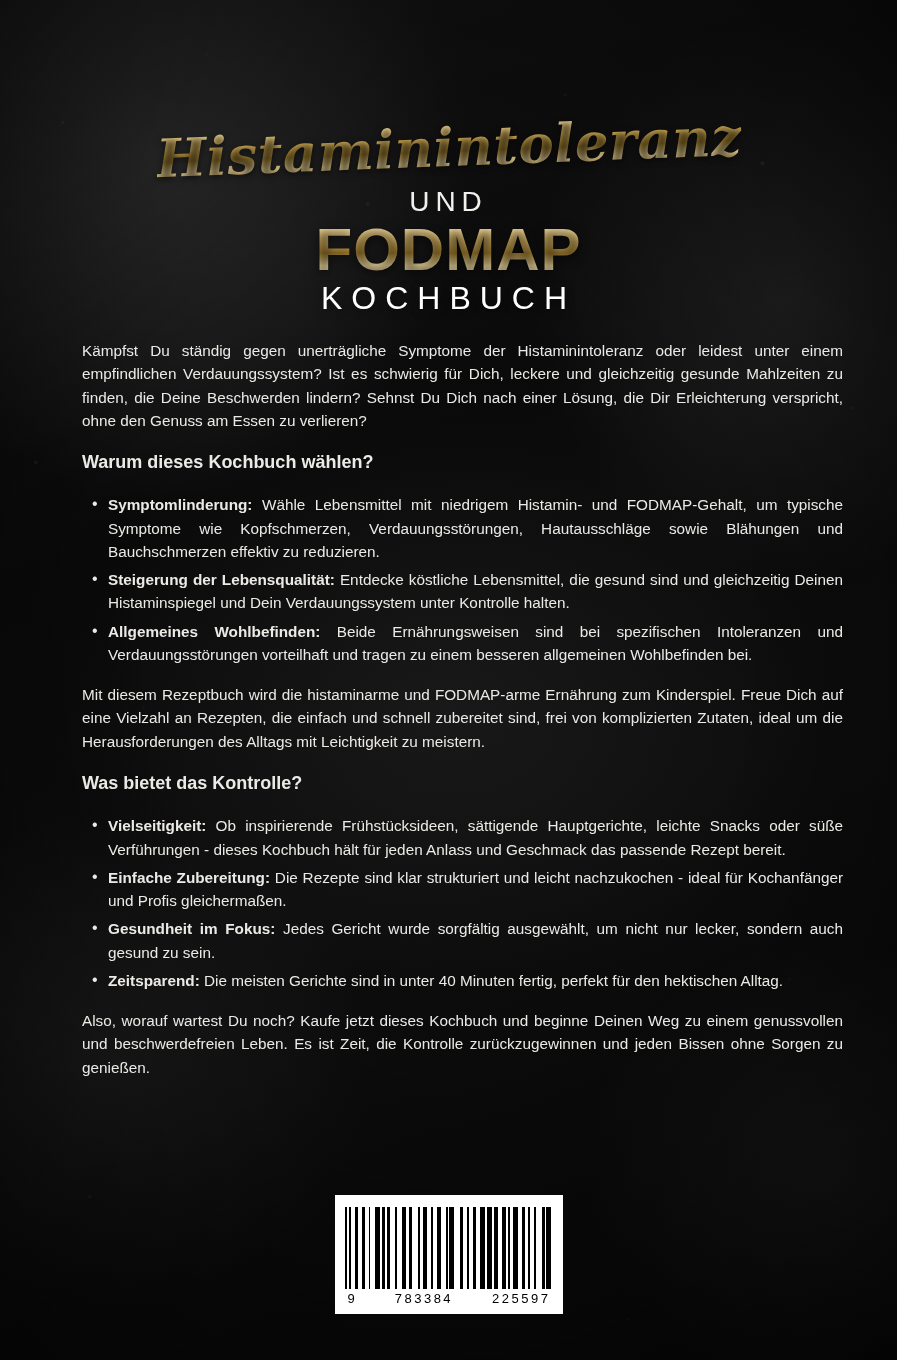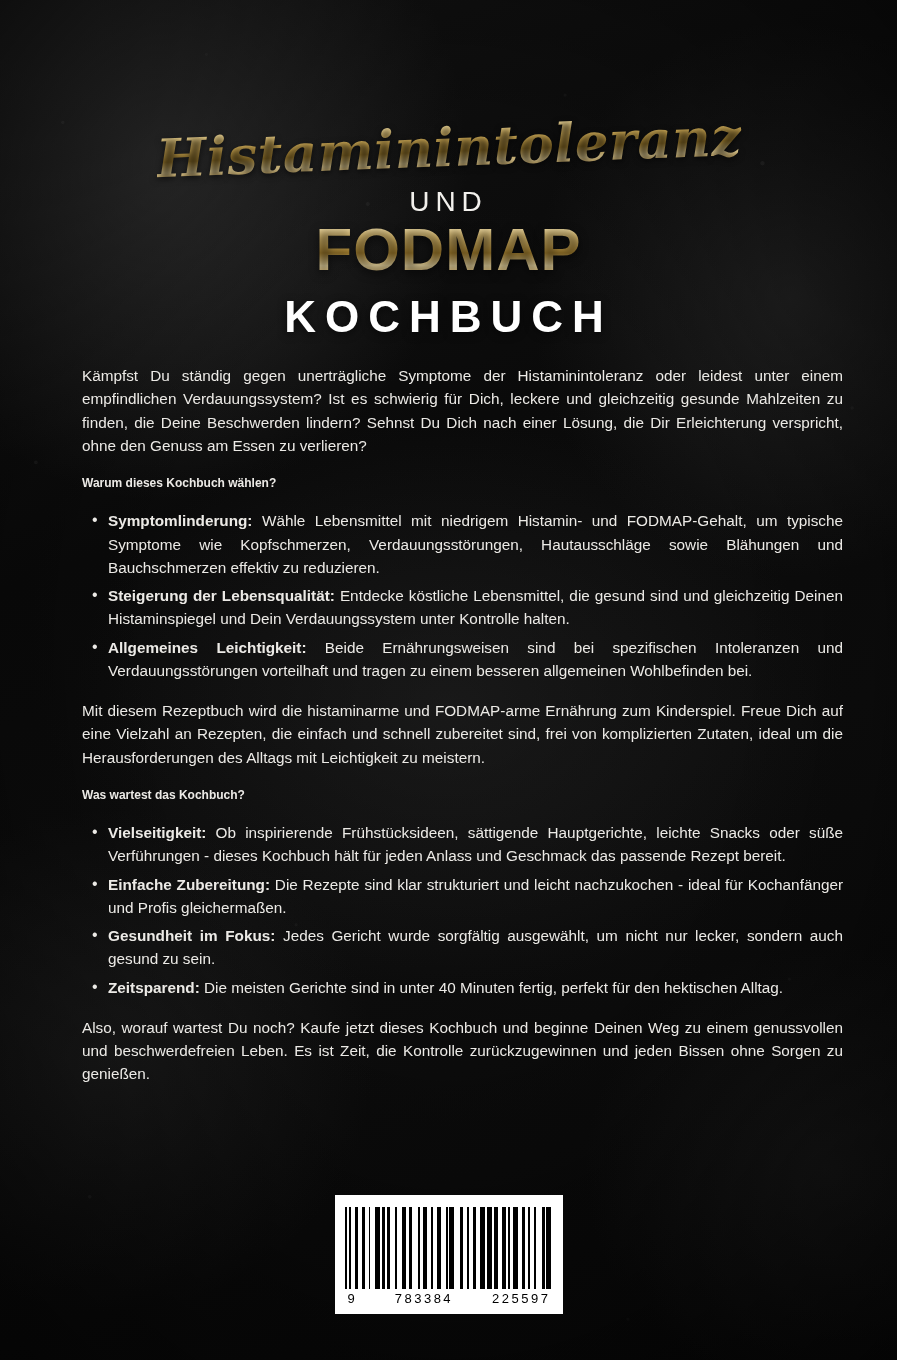--- a/index.html
+++ b/index.html
@@ -93,44 +93,44 @@
     font-size: 60px;
     letter-spacing: 1px;
     line-height: 1;
     background: linear-gradient(180deg, #fdf4d2 0%, #e3c478 26%, #a8822f 55%, #f0dca4 76%, #bb9342 100%);
     -webkit-background-clip: text;
     background-clip: text;
     color: transparent;
     text-shadow: 0 3px 10px rgba(0,0,0,0.55);
   }
   .title-sub {
-    margin-top: 12px;
-    font-size: 44px;
+    margin-top: 0;
+    font-size: 32px;
     letter-spacing: 9px;
-    font-weight: 700;
+    font-weight: 400;
     color: #ffffff;
     text-shadow: 0 2px 8px rgba(0,0,0,0.6);
   }
 
   
   .content {
     position: relative;
     padding: 22px 54px 0 82px;
     color: #eceae6;
     font-size: 15.3px;
     line-height: 1.52;
     text-align: justify;
   }
   .content p {
     margin: 0 0 17px 0;
   }
   .heading {
     font-weight: 700;
     margin: 0 0 12px 0;
-    font-size: 12px;
+    font-size: 18px;
     text-align: left;
   }
   ul.bullets {
     margin: 0 0 17px 0;
     padding-left: 26px;
     list-style: none;
   }
   ul.bullets li {
     position: relative;
     margin-bottom: 5px;
@@ -195,26 +195,26 @@
     <div class="title-sub">KOCHBUCH</div>
   </div>
 
   <div class="content">
     <p>Kämpfst Du ständig gegen unerträgliche Symptome der Histaminintoleranz oder leidest unter einem empfindlichen Verdauungssystem? Ist es schwierig für Dich, leckere und gleichzeitig gesunde Mahlzeiten zu finden, die Deine Beschwerden lindern? Sehnst Du Dich nach einer Lösung, die Dir Erleichterung verspricht, ohne den Genuss am Essen zu verlieren?</p>
 
     <p class="heading">Warum dieses Kochbuch wählen?</p>
     <ul class="bullets">
       <li><span class="lead">Symptomlinderung:</span><span> Wähle Lebensmittel mit niedrigem Histamin- und FODMAP-Gehalt, um typische Symptome wie Kopfschmerzen, Verdauungsstörungen, Hautausschläge sowie Blähungen und Bauchschmerzen effektiv zu reduzieren.</span></li>
       <li><span class="lead">Steigerung der Lebensqualität:</span><span> Entdecke köstliche Lebensmittel, die gesund sind und gleichzeitig Deinen Histaminspiegel und Dein Verdauungssystem unter Kontrolle halten.</span></li>
-      <li><span class="lead">Allgemeines Leichtigkeit:</span><span> Beide Ernährungsweisen sind bei spezifischen Intoleranzen und Verdauungsstörungen vorteilhaft und tragen zu einem besseren allgemeinen Wohlbefinden bei.</span></li>
+      <li><span class="lead">Allgemeines Wohlbefinden:</span><span> Beide Ernährungsweisen sind bei spezifischen Intoleranzen und Verdauungsstörungen vorteilhaft und tragen zu einem besseren allgemeinen Wohlbefinden bei.</span></li>
     </ul>
 
     <p>Mit diesem Rezeptbuch wird die histaminarme und FODMAP-arme Ernährung zum Kinderspiel. Freue Dich auf eine Vielzahl an Rezepten, die einfach und schnell zubereitet sind, frei von komplizierten Zutaten, ideal um die Herausforderungen des Alltags mit Leichtigkeit zu meistern.</p>
 
-    <p class="heading">Was wartest das Kochbuch?</p>
+    <p class="heading">Was bietet das Kontrolle?</p>
     <ul class="bullets">
       <li><span class="lead">Vielseitigkeit:</span><span> Ob inspirierende Frühstücksideen, sättigende Hauptgerichte, leichte Snacks oder süße Verführungen - dieses Kochbuch hält für jeden Anlass und Geschmack das passende Rezept bereit.</span></li>
       <li><span class="lead">Einfache Zubereitung:</span><span> Die Rezepte sind klar strukturiert und leicht nachzukochen - ideal für Kochanfänger und Profis gleichermaßen.</span></li>
       <li><span class="lead">Gesundheit im Fokus:</span><span> Jedes Gericht wurde sorgfältig ausgewählt, um nicht nur lecker, sondern auch gesund zu sein.</span></li>
       <li><span class="lead">Zeitsparend:</span><span> Die meisten Gerichte sind in unter 40 Minuten fertig, perfekt für den hektischen Alltag.</span></li>
     </ul>
 
     <p>Also, worauf wartest Du noch? Kaufe jetzt dieses Kochbuch und beginne Deinen Weg zu einem genussvollen und beschwerdefreien Leben. Es ist Zeit, die Kontrolle zurückzugewinnen und jeden Bissen ohne Sorgen zu genießen.</p>
   </div>
 

